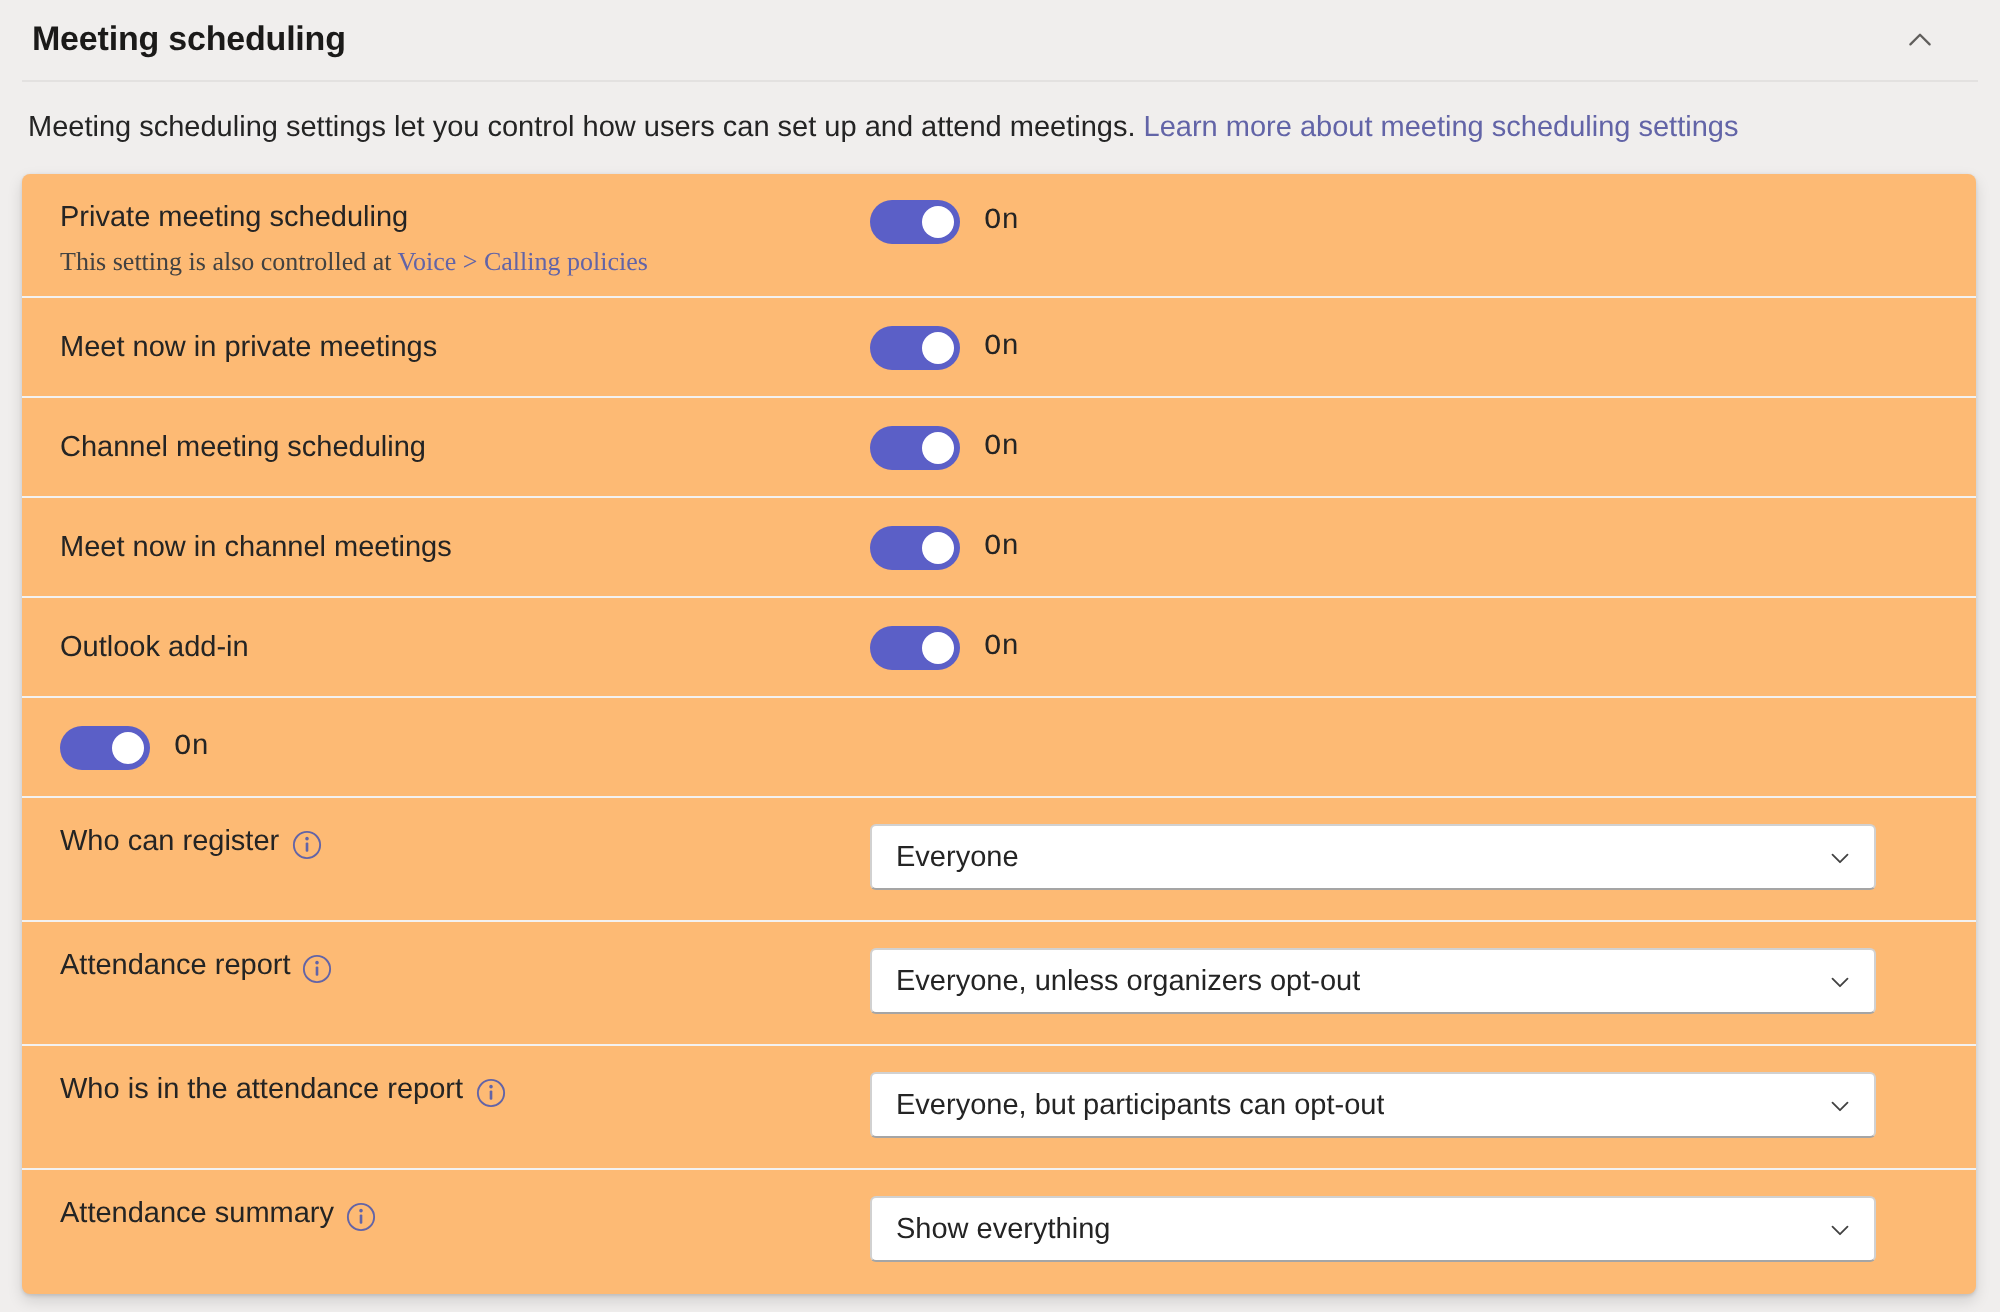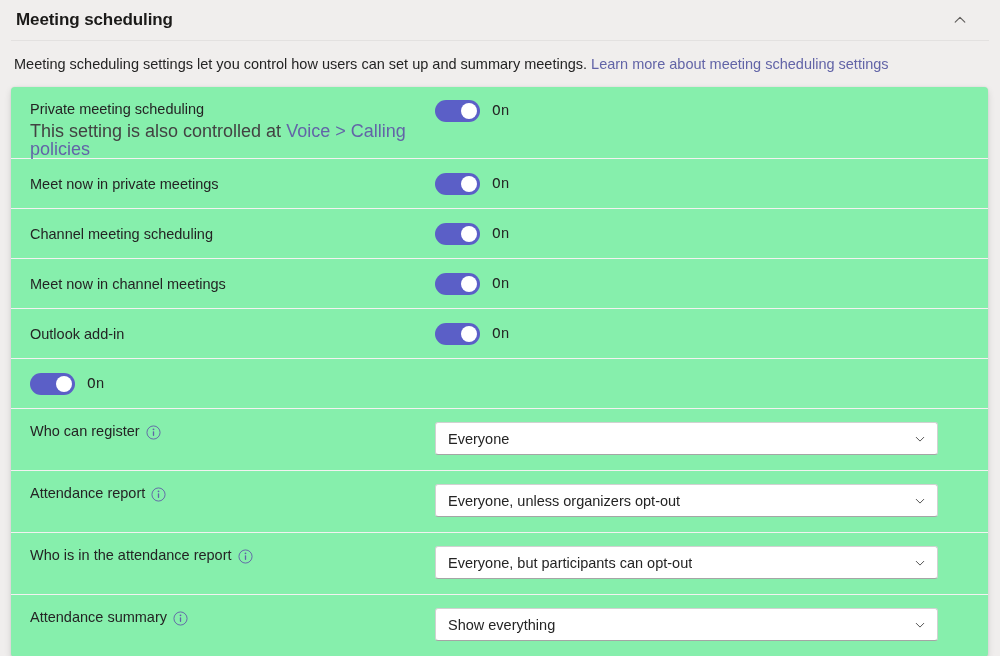--- a/index.html
+++ b/index.html
@@ -71,21 +71,21 @@
   .description a,
   .sublink {
     color: #6264a7;
     text-decoration: none;
     cursor: pointer;
   }
 
   
   .card {
     margin: 0 12px 12px 11px;
-    background: #86efac;
+    background: #fdba74;
     border-radius: 4px;
     box-shadow: 0 0.6px 1.8px rgba(0,0,0,0.11), 0 3.2px 7.2px rgba(0,0,0,0.13);
     overflow: hidden;
   }
 
   .setting-row {
     display: flex;
     align-items: center;
     min-height: 50px;
     padding: 0 0 0 19px;
@@ -108,24 +108,25 @@
     padding-right: 10px;
   }
   .row-label {
     font-size: 14.5px;
     color: #242424;
     line-height: 20px;
     display: flex;
     align-items: center;
   }
   .row-sub {
-    font-size: 18px;
+    font-size: 13px;
     color: #424242;
     line-height: 18px;
     margin-top: 3px;
+    font-family: Liberation Serif, serif;
   }
 
   .control-col {
     display: flex;
     align-items: center;
     flex: 1 1 auto;
   }
   .setting-row.tall .control-col {
     margin-top: 1px;
   }
@@ -211,21 +212,21 @@
     <div class="section-title">Meeting scheduling</div>
     <button class="collapse-btn">
       <svg class="chevron-up" viewBox="0 0 16 16">
         <polyline points="2.5,10.5 8,5 13.5,10.5" fill="none" stroke="#605e5c" stroke-width="1.3" stroke-linecap="round" stroke-linejoin="round"></polyline>
       </svg>
     </button>
   </div>
   <div class="header-divider"></div>
 
   <div class="description">
-    <span>Meeting scheduling settings let you control how users can set up and summary meetings. </span><a>Learn more about meeting scheduling settings</a>
+    <span>Meeting scheduling settings let you control how users can set up and attend meetings. </span><a>Learn more about meeting scheduling settings</a>
   </div>
 
   <div class="card">
 
     <div class="setting-row tall">
       <div class="label-col">
         <div class="row-label">Private meeting scheduling</div>
         <div class="row-sub"><span>This setting is also controlled at </span><span class="sublink">Voice &gt; Calling policies</span></div>
       </div>
       <div class="control-col">

